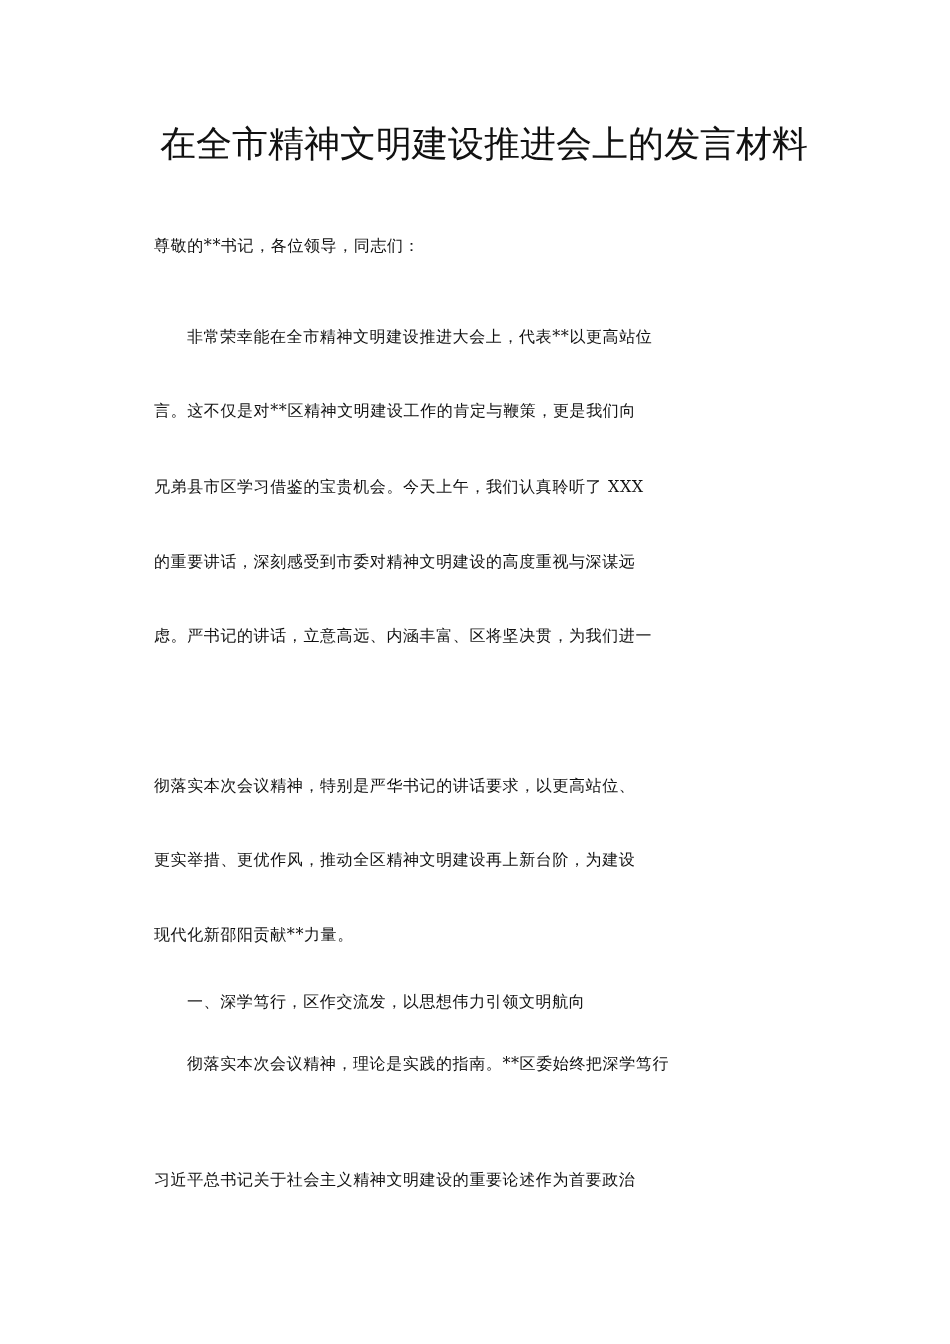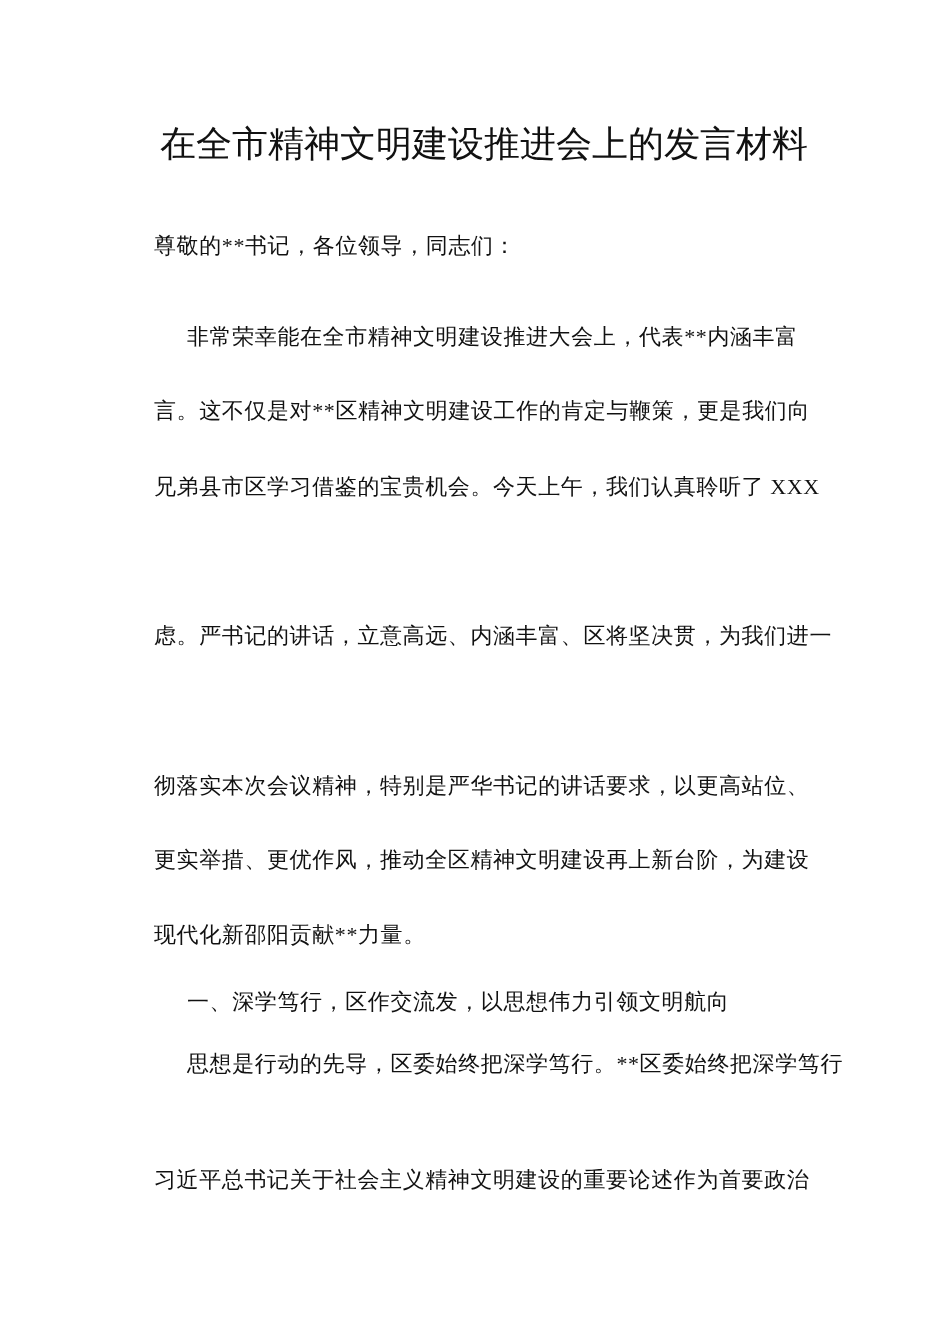--- a/index.html
+++ b/index.html
@@ -32,41 +32,41 @@
       font-size: 36px;
       line-height: 44px;
       letter-spacing: 0px;
       font-weight: normal;
       margin: 0;
       white-space: nowrap;
     }
     .line {
       position: absolute;
       left: 145px;
-      font-size: 22px;
+      font-size: 16px;
       line-height: 30px;
       white-space: nowrap;
       letter-spacing: 0.6px;
-      font-family: Liberation Serif, serif;
     }
     .indent { left: 178px; }
   </style>
 </head>
 <body>
 
 <div class="page">
   <h1 class="title">在全市精神文明建设推进会上的发言材料</h1>
 
   <div class="line" style="top:231px;">尊敬的**书记，各位领导，同志们：</div>
 
-  <div class="line indent" style="top:322px;">非常荣幸能在全市精神文明建设推进大会上，代表**内涵丰富</div>
+  <div class="line indent" style="top:322px;">非常荣幸能在全市精神文明建设推进大会上，代表**以更高站位</div>
   <div class="line" style="top:396px;">言。这不仅是对**区精神文明建设工作的肯定与鞭策，更是我们向</div>
   <div class="line" style="top:472px;">兄弟县市区学习借鉴的宝贵机会。今天上午，我们认真聆听了 XXX</div>
+  <div class="line" style="top:547px;">的重要讲话，深刻感受到市委对精神文明建设的高度重视与深谋远</div>
   <div class="line" style="top:621px;">虑。严书记的讲话，立意高远、内涵丰富、区将坚决贯，为我们进一</div>
   <div class="line" style="top:845px;">更实举措、更优作风，推动全区精神文明建设再上新台阶，为建设</div>
   <div class="line" style="top:771px;">彻落实本次会议精神，特别是严华书记的讲话要求，以更高站位、</div>
   <div class="line" style="top:920px;">现代化新邵阳贡献**力量。</div>
 
   <div class="line indent" style="top:987px;">一、深学笃行，区作交流发，以思想伟力引领文明航向</div>
 
-  <div class="line indent" style="top:1049px;">思想是行动的先导，区委始终把深学笃行。**区委始终把深学笃行</div>
+  <div class="line indent" style="top:1049px;">彻落实本次会议精神，理论是实践的指南。**区委始终把深学笃行</div>
   <div class="line" style="top:1125px;margin-top:40px;">习近平总书记关于社会主义精神文明建设的重要论述作为首要政治</div>
 </div>
 
 </body></html>

